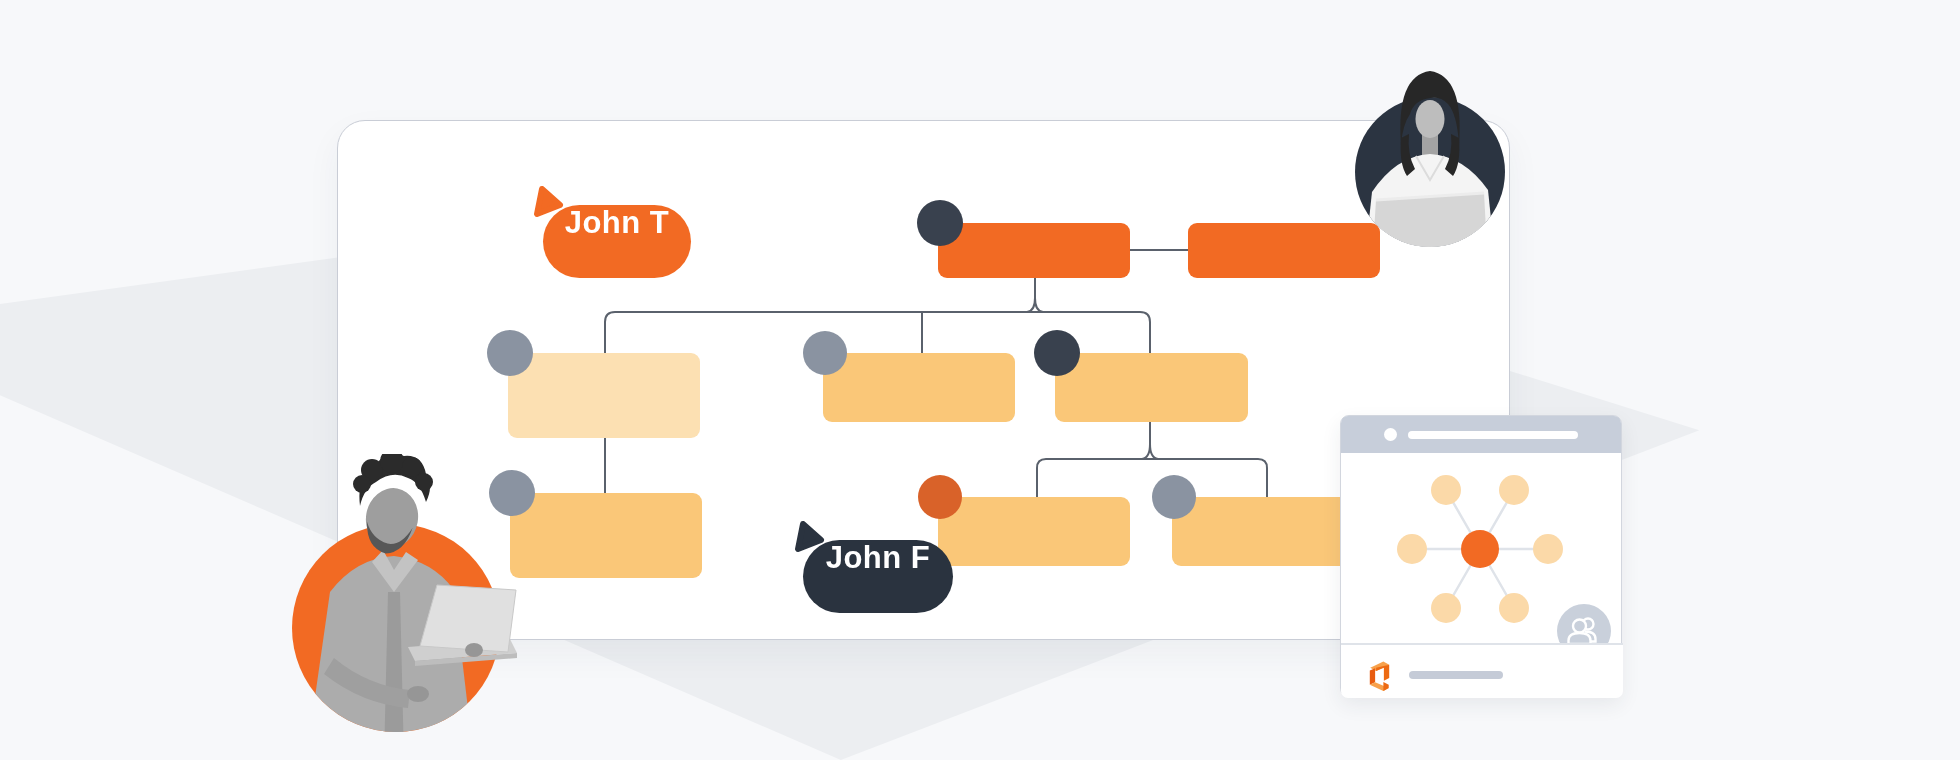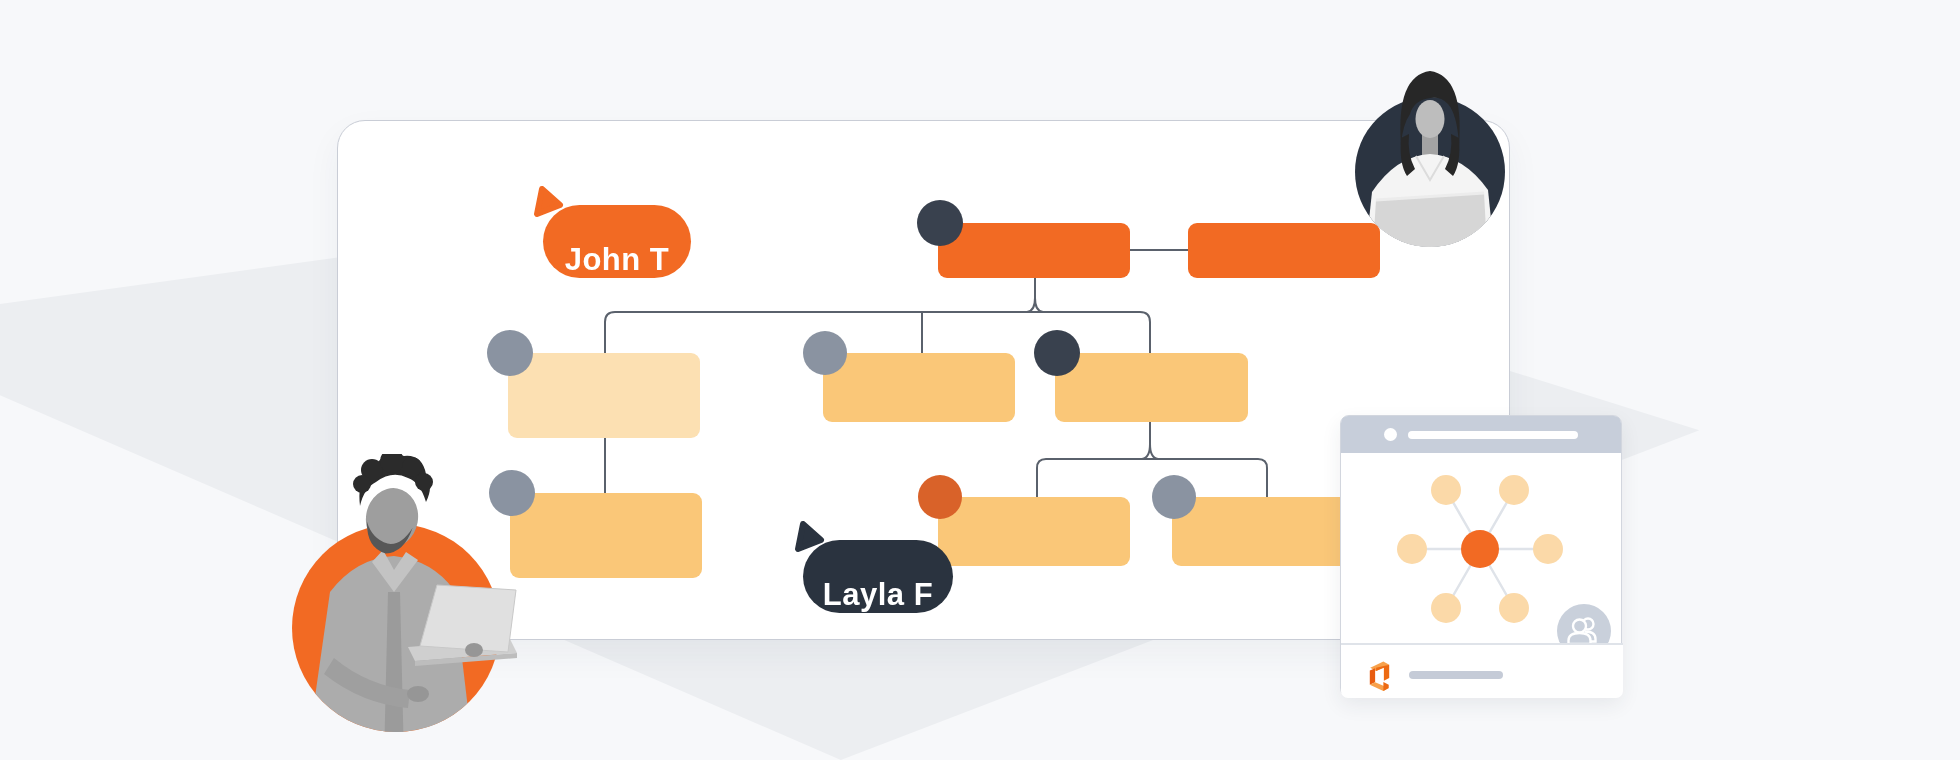--- a/index.html
+++ b/index.html
@@ -24,21 +24,21 @@
     background:#FFFFFF;
     border:1.5px solid #C9CDD6;
     border-radius:28px;
     box-shadow:0 14px 34px rgba(40,50,70,.05);
   }
 
   .org-svg { left:0; top:0; width:1960px; height:760px; }
 
   
   .cursor-pill {
-    display:flex; align-items:flex-end; justify-content:center;
+    display:flex; align-items:flex-start; justify-content:center;
     height:73px; border-radius:37px;
     color:#FFFFFF; font-size:31px; font-weight:700; letter-spacing:.5px;
   }
   .pill-john { left:543px; top:205px; width:148px; background:#F26A23; }
   .pill-layla { left:803px; top:540px; width:150px; background:#2A333F; }
   .cursor-arrow { width:32px; height:34px; }
   .arrow-john { left:533px; top:185px; }
   .arrow-layla { left:794px; top:520px; }
 
   
@@ -163,21 +163,21 @@
   <polygon points="4,29 9,4 27,20" fill="#F26A23" stroke="#F26A23" stroke-width="6" stroke-linejoin="round"></polygon>
 </svg>
 <div class="abs cursor-pill pill-john z4">
   <span>John T</span>
 </div>
 
 <svg class="abs cursor-arrow arrow-layla z4" viewBox="0 0 32 34">
   <polygon points="4,29 9,4 27,20" fill="#2A333F" stroke="#2A333F" stroke-width="6" stroke-linejoin="round"></polygon>
 </svg>
 <div class="abs cursor-pill pill-layla z4">
-  <span>Layla F</span>
+  <span>John F</span>
 </div>
 
 <svg class="abs avatar-woman z5" viewBox="0 0 168 196">
   <defs>
     <clipPath id="clipW">
       <circle cx="84" cy="114" r="75"></circle>
       <rect x="44" y="2" width="80" height="114"></rect>
     </clipPath>
   </defs>
   <circle cx="84" cy="114" r="75" fill="#2B3441"></circle>

